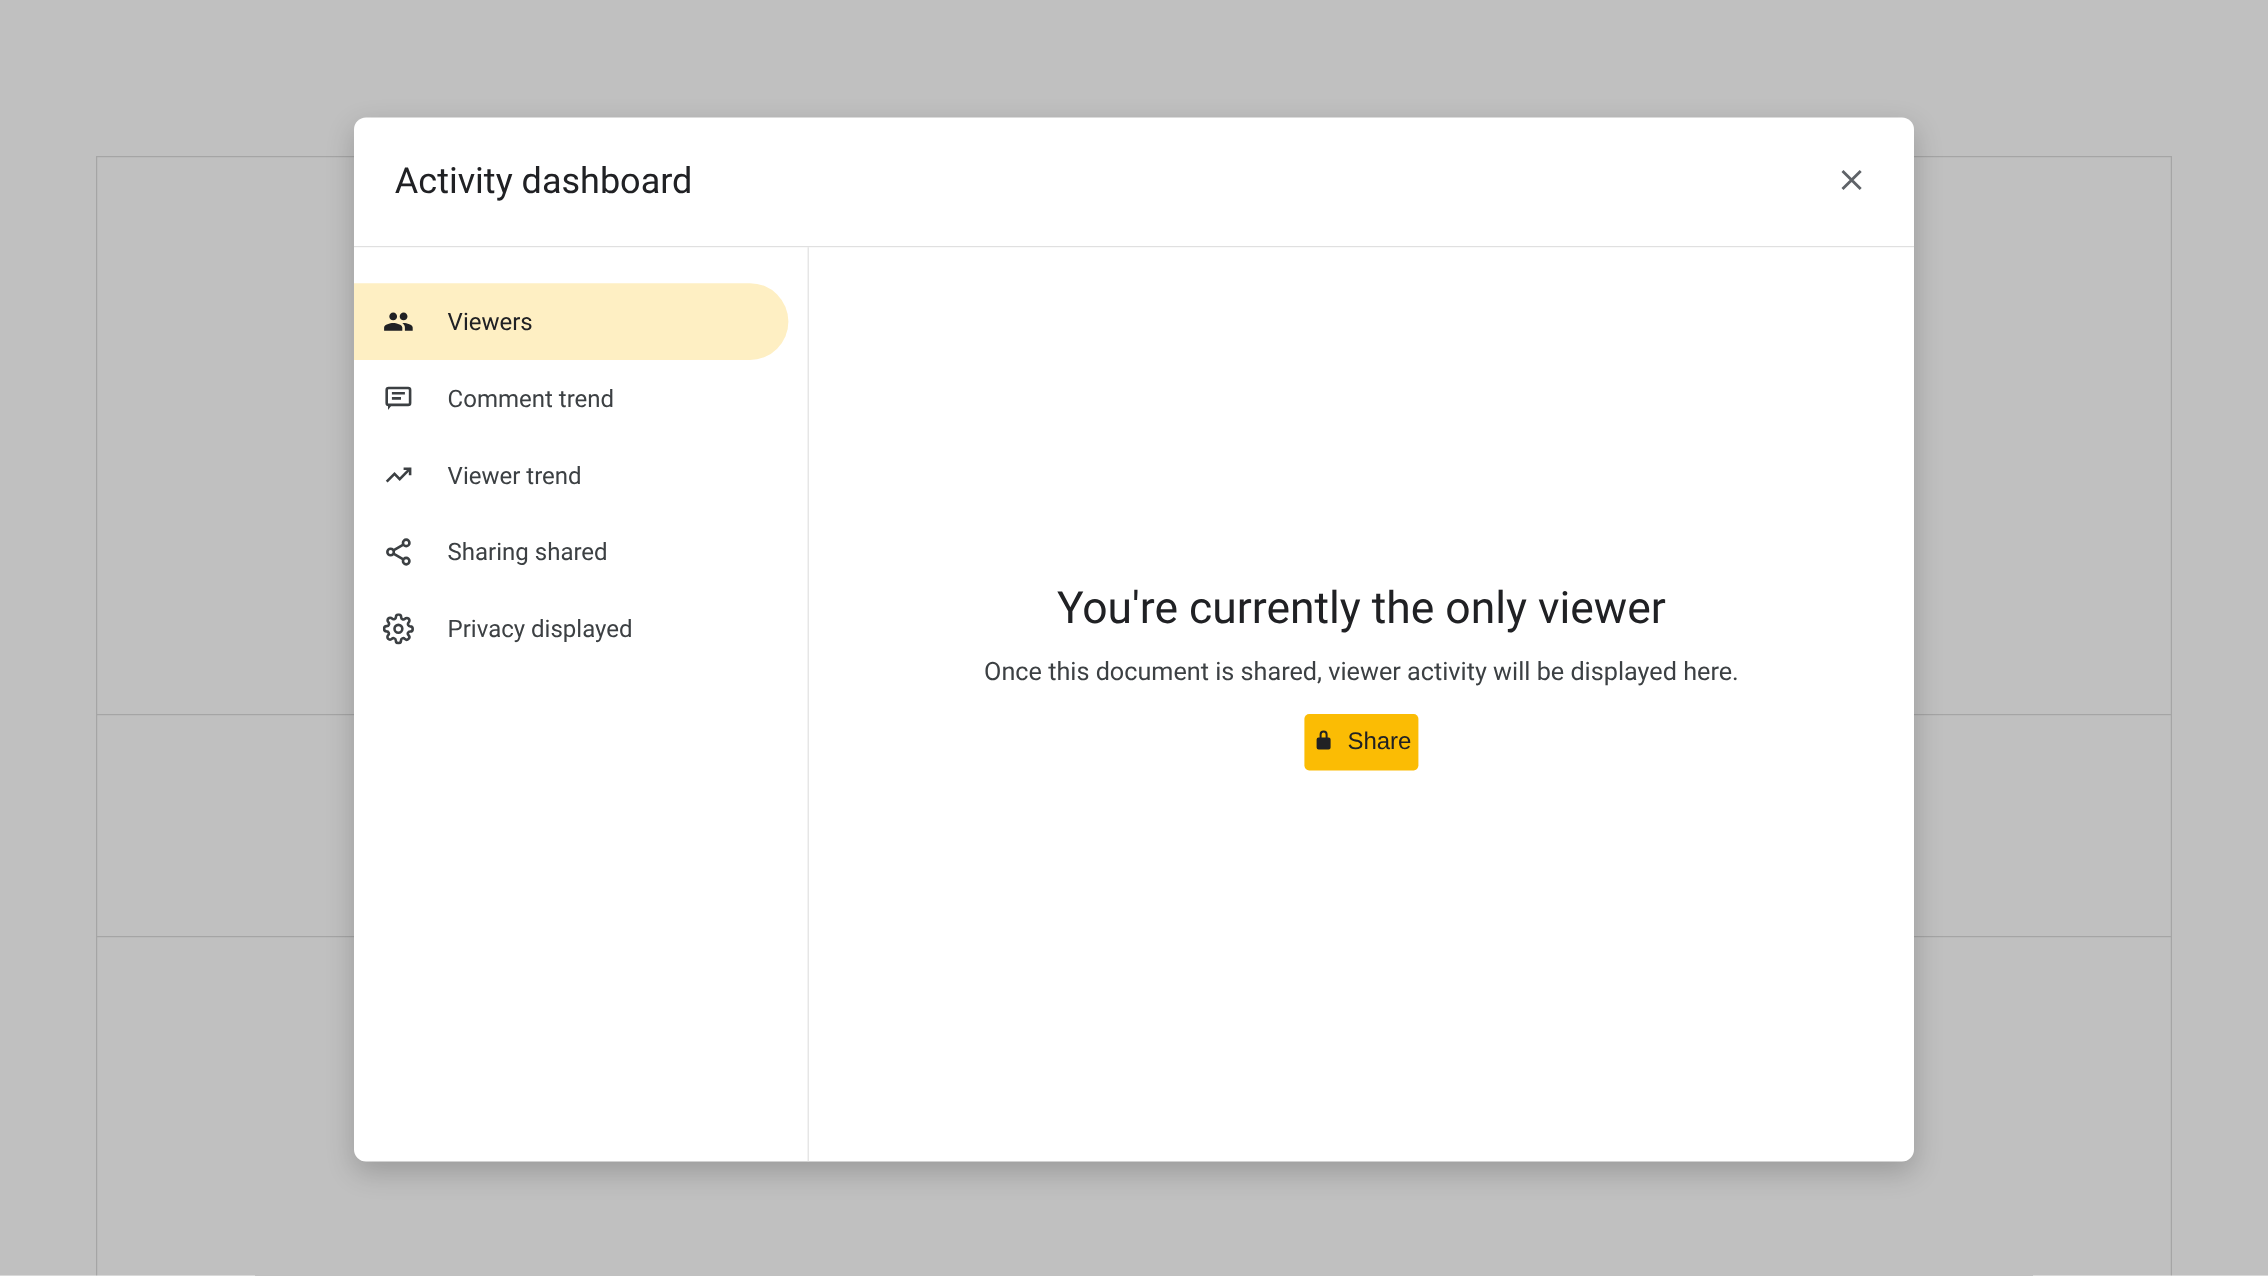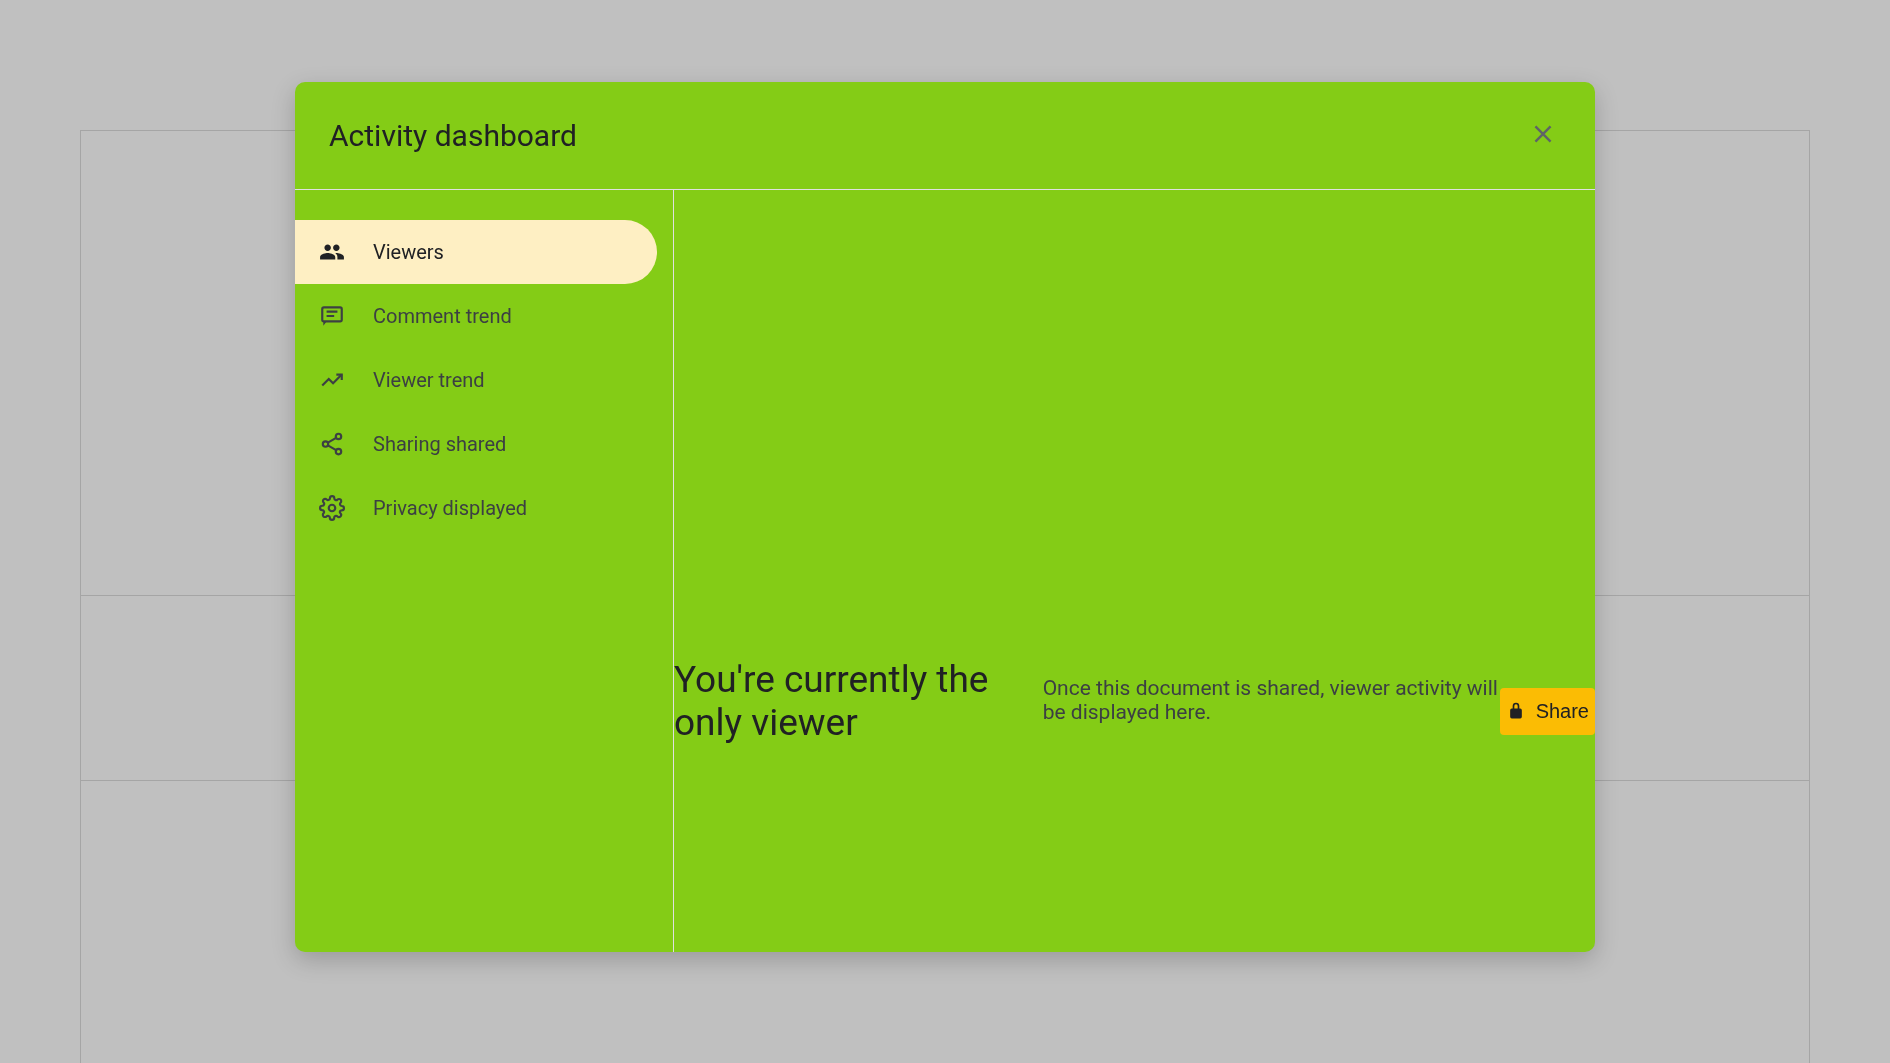--- a/index.html
+++ b/index.html
@@ -21,24 +21,24 @@
 .bg-vertical-line {
   position: absolute;
   top: 130px;
   bottom: 0;
   width: 0;
   border-left: 1px solid #a5a5a5;
 }
 .modal {
   position: absolute;
   left: 295px;
-  top: 82px;
+  top: 98px;
   width: 1300px;
   height: 870px;
-  background: #84cc16;
+  background: #ffffff;
   border-radius: 10px;
   box-shadow: 0 8px 24px rgba(0,0,0,0.2);
   display: flex;
   flex-direction: column;
   overflow: hidden;
 }
 .modal-header {
   height: 108px;
   display: flex;
   align-items: center;
@@ -97,39 +97,39 @@
   justify-content: center;
 }
 .sidebar-icon svg { width: 26px; height: 26px; }
 .sidebar-label {
   font-size: 20px;
   font-weight: 400;
 }
 .content {
   flex: 1;
   display: flex;
-  flex-direction: row;
+  flex-direction: column;
   align-items: center;
   justify-content: flex-start;
   padding-top: 280px;
 }
 .content-heading {
   font-size: 37px;
   color: #202124;
   font-weight: 400;
   margin-bottom: 20px;
 }
 .content-subtext {
   font-size: 21px;
   color: #3c4043;
   margin-bottom: 22px;
 }
 .share-btn {
   display: flex;
-  align-items: center;
+  align-items: flex-start;
   background: #fbbc04;
   border: none;
   border-radius: 4px;
   padding: 12px 6px;
   cursor: pointer;
   color: #202124;
   font-size: 20px;
   font-weight: 500;
   gap: 10px;
 }

